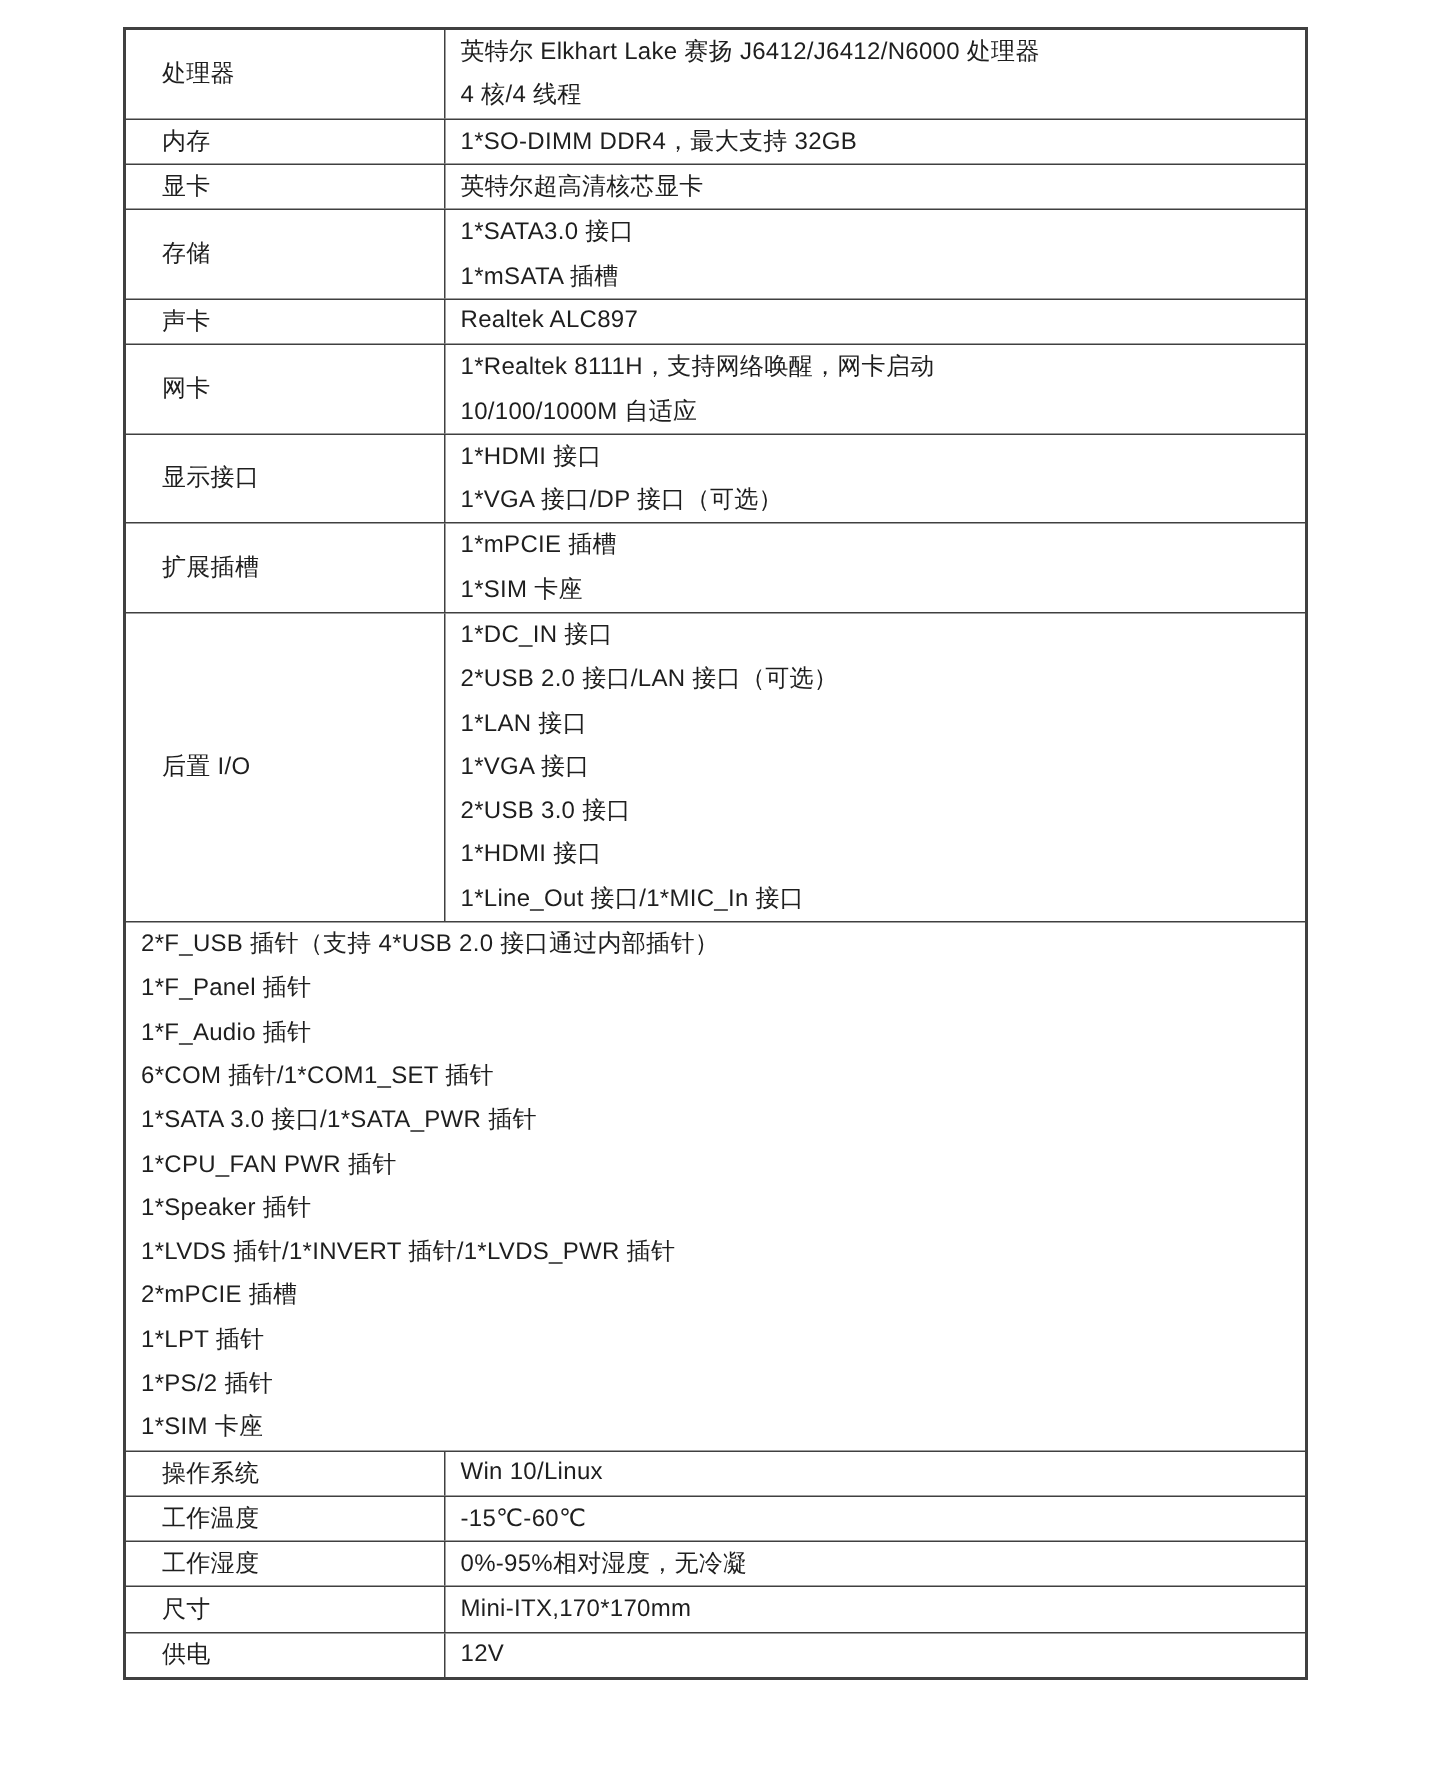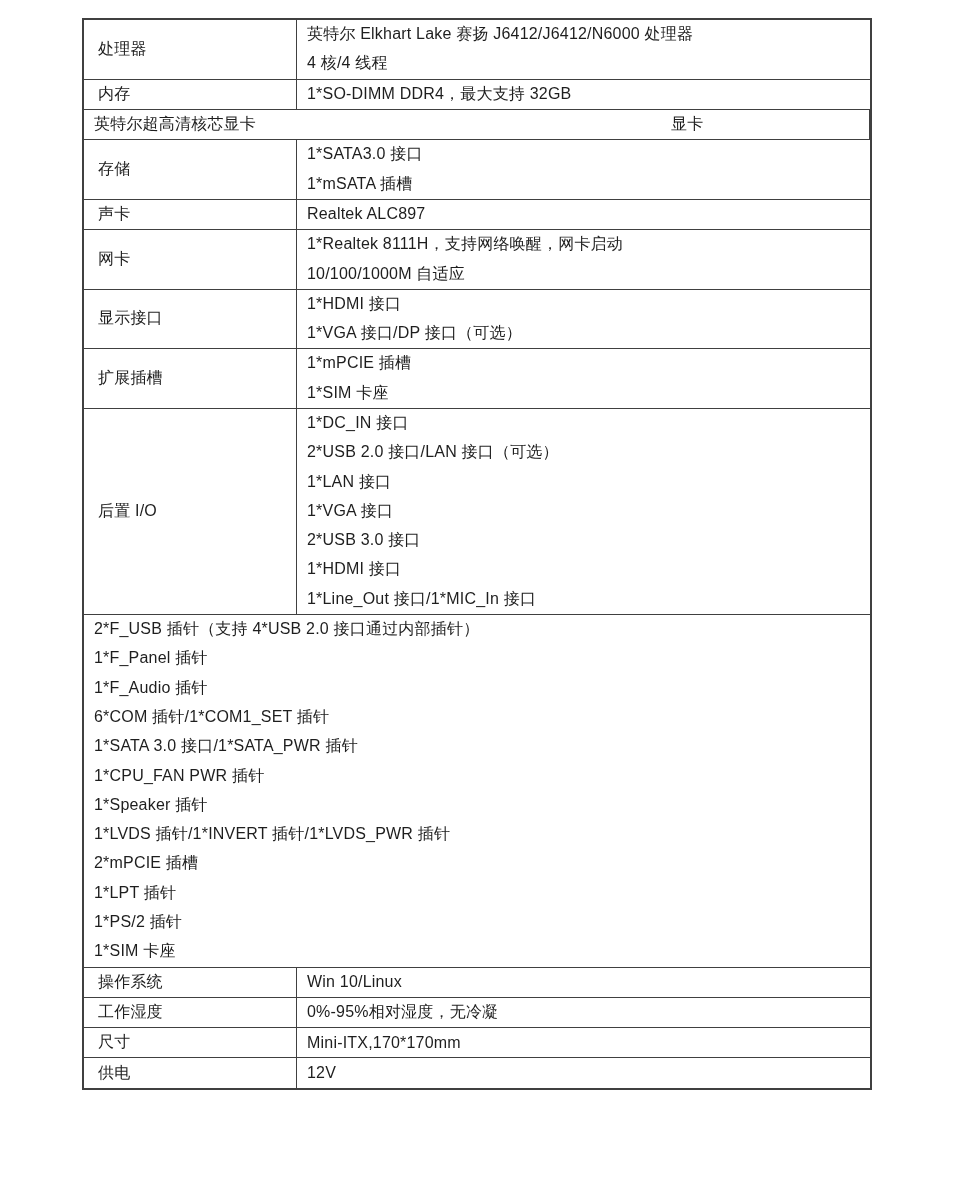--- a/index.html
+++ b/index.html
@@ -43,20 +43,21 @@
     width: 213px;
     border-right: 1.5px solid #404040;
     display: flex;
     align-items: center;
     padding-left: 14px;
   }
   .label-cell span {
     font-size: 16px;
     color: #1e1e1e;
     letter-spacing: 0.2px;
+    margin-left: 10px;
   }
   .value-cell {
     flex: 1 1 auto;
     padding-left: 10px;
     display: flex;
     flex-direction: column;
     justify-content: flex-start;
   }
   .value-line {
     height: 29.3px;
@@ -84,25 +85,25 @@
       </div>
       <div class="row">
         <div class="cell label-cell">
           <span>内存</span>
         </div>
         <div class="cell value-cell">
           <div class="value-line">1*SO-DIMM DDR4，最大支持 32GB</div>
         </div>
       </div>
       <div class="row">
+        <div class="cell label-cell">
+          <span>显卡</span>
+        </div>
         <div class="cell value-cell">
           <div class="value-line">英特尔超高清核芯显卡</div>
-        </div>
-        <div class="cell label-cell">
-          <span>显卡</span>
         </div>
       </div>
       <div class="row">
         <div class="cell label-cell">
           <span>存储</span>
         </div>
         <div class="cell value-cell">
           <div class="value-line">1*SATA3.0 接口</div>
           <div class="value-line">1*mSATA 插槽</div>
         </div>
@@ -175,20 +176,28 @@
       <div class="row">
         <div class="cell label-cell">
           <span>操作系统</span>
         </div>
         <div class="cell value-cell">
           <div class="value-line">Win 10/Linux</div>
         </div>
       </div>
       <div class="row">
         <div class="cell label-cell">
+          <span>工作温度</span>
+        </div>
+        <div class="cell value-cell">
+          <div class="value-line">-15℃-60℃</div>
+        </div>
+      </div>
+      <div class="row">
+        <div class="cell label-cell">
           <span>工作湿度</span>
         </div>
         <div class="cell value-cell">
           <div class="value-line">0%-95%相对湿度，无冷凝</div>
         </div>
       </div>
       <div class="row">
         <div class="cell label-cell">
           <span>尺寸</span>
         </div>

